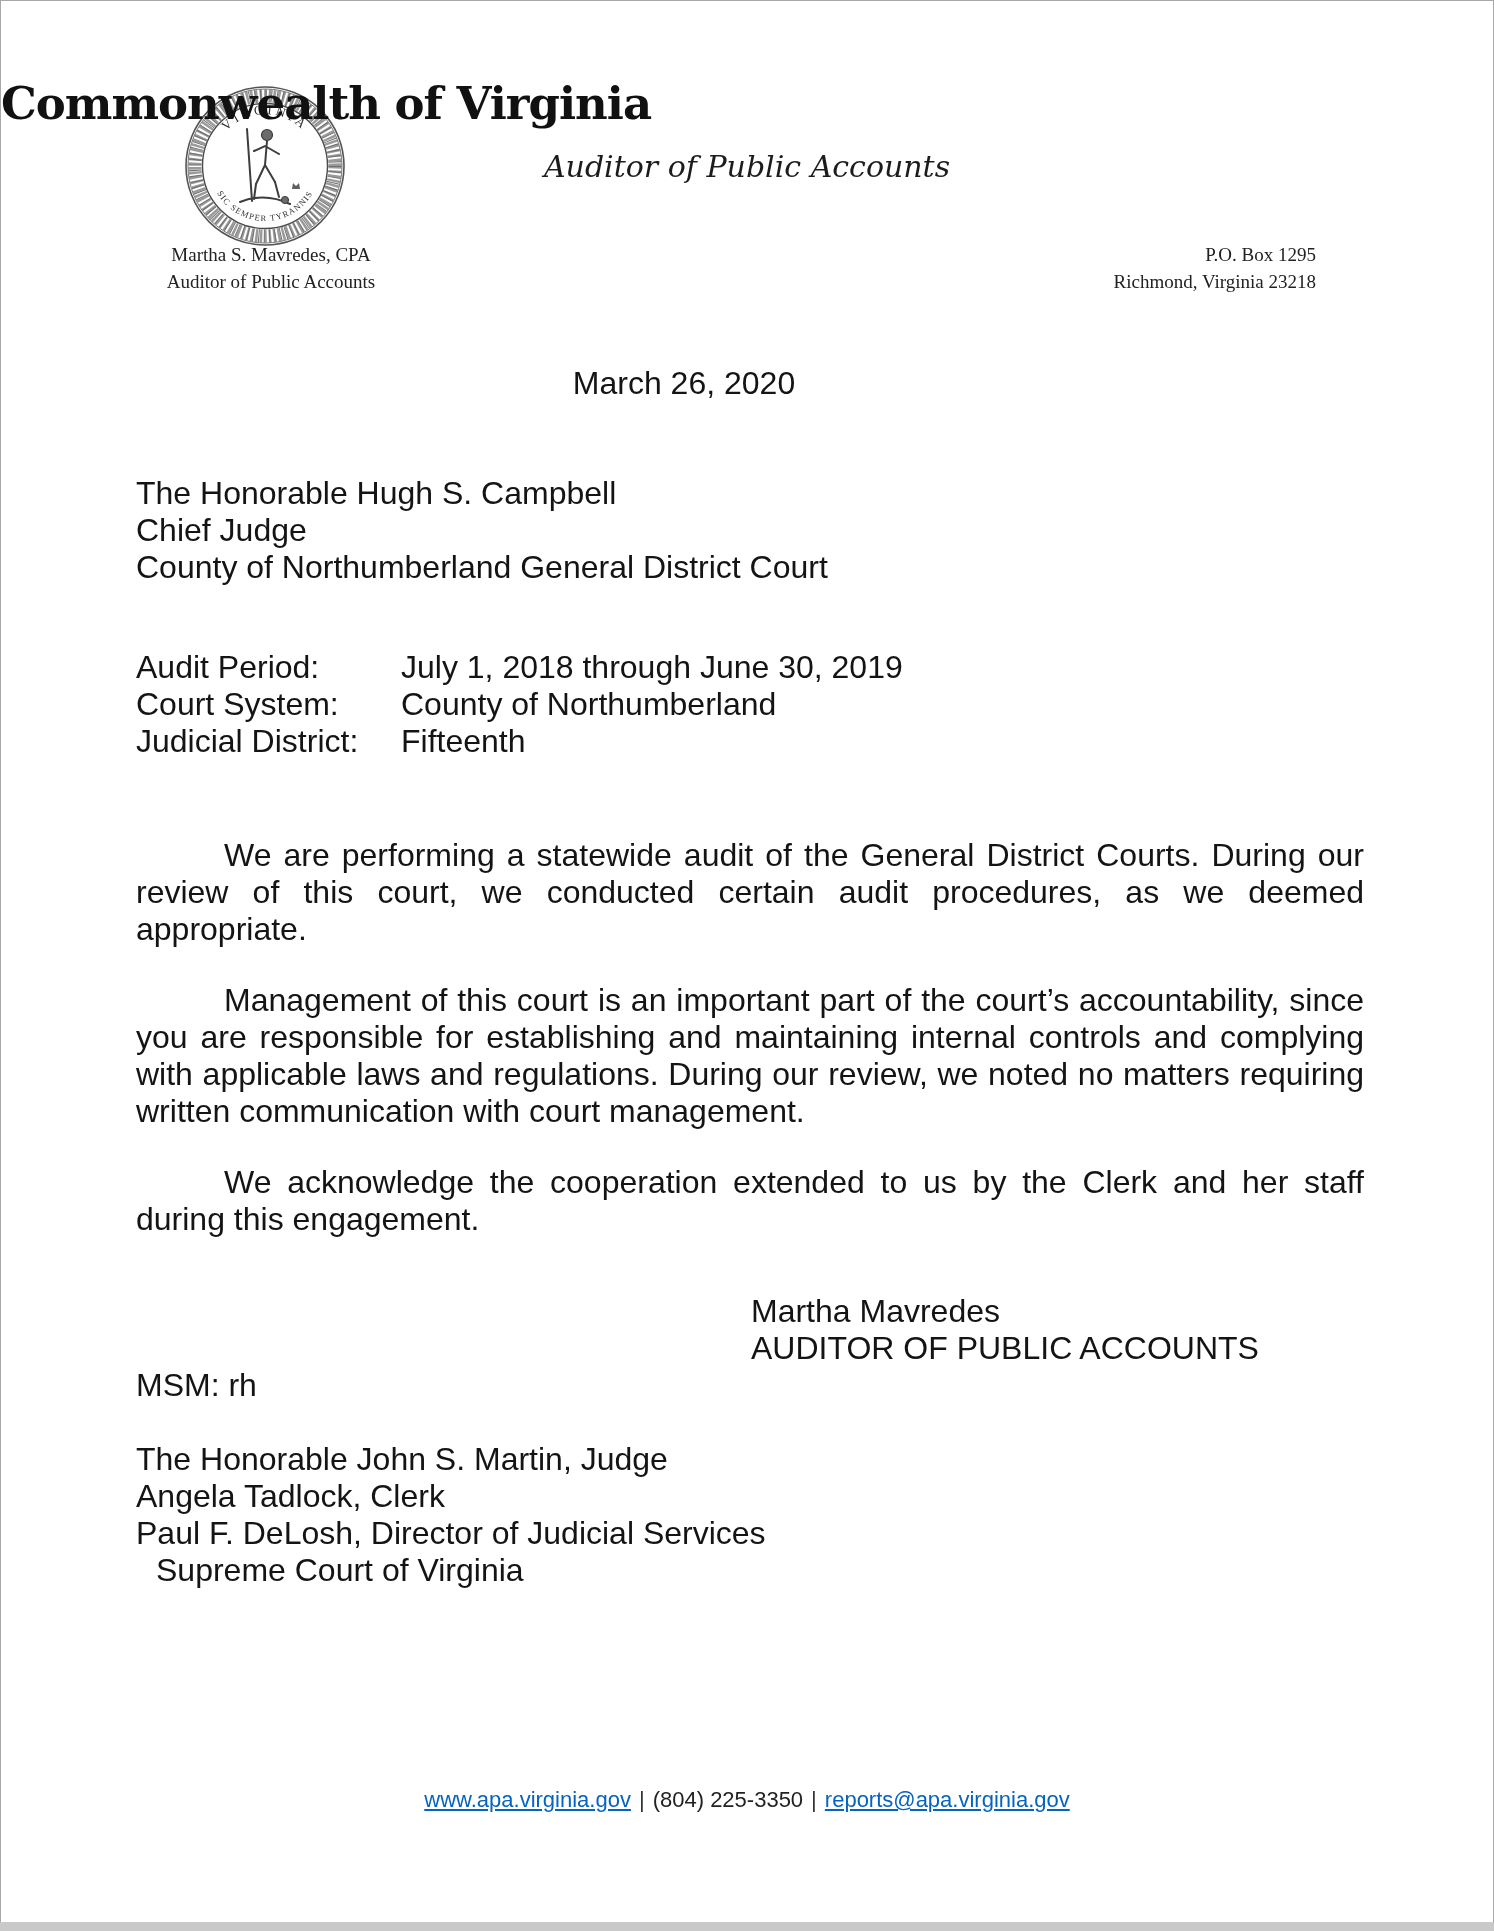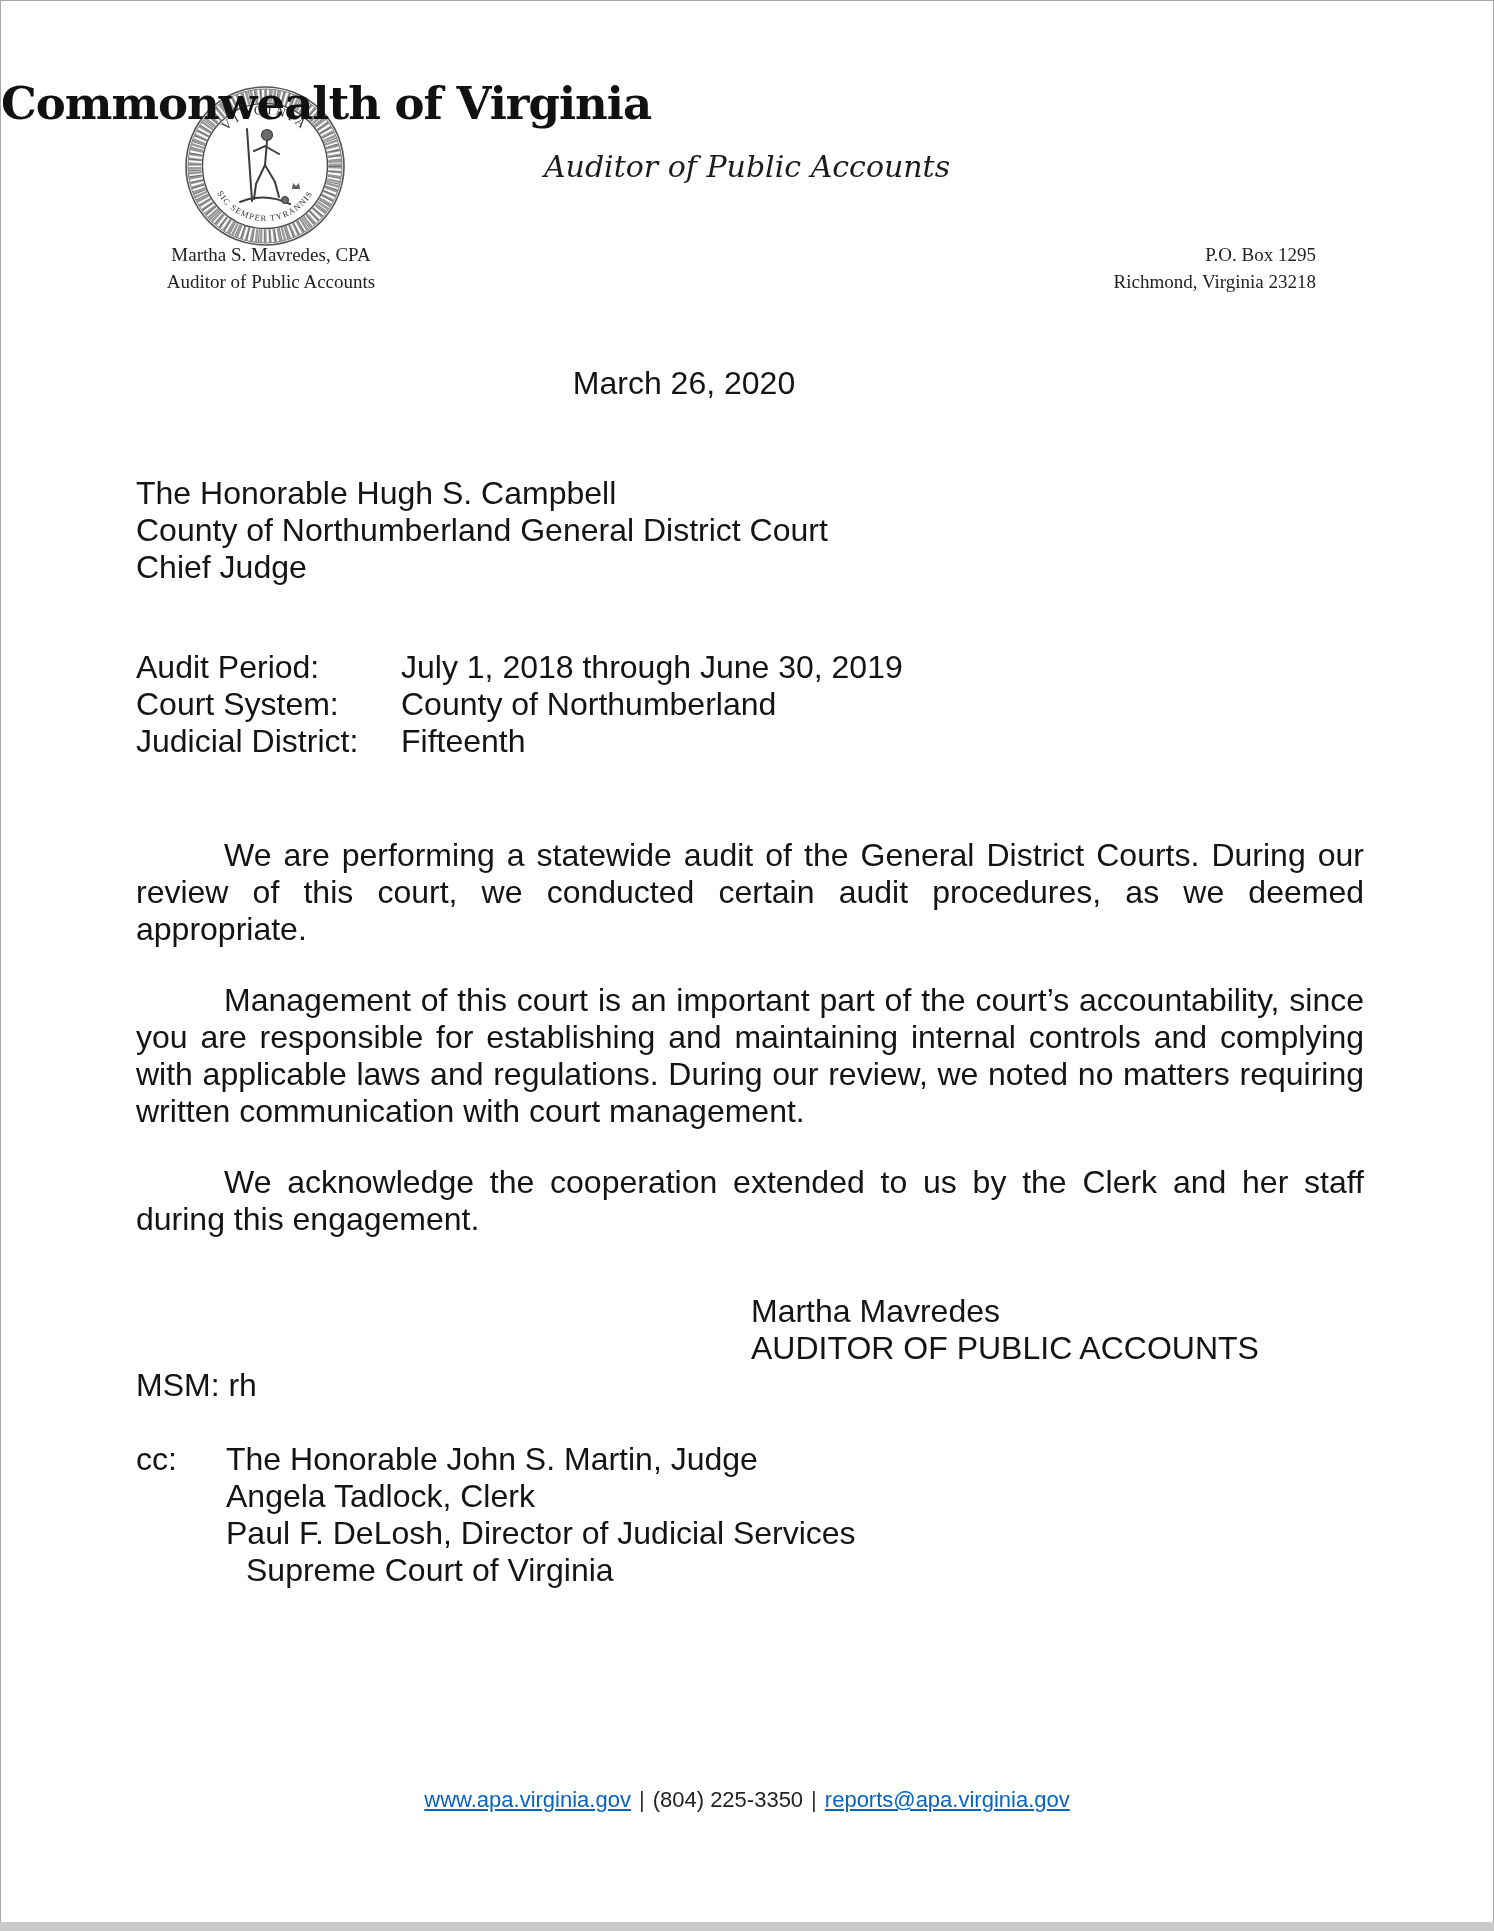--- a/index.html
+++ b/index.html
@@ -117,22 +117,22 @@
 
   <div class="lh-right lh-small">
     <div>P.O. Box 1295</div>
     <div>Richmond, Virginia 23218</div>
   </div>
 
   <div class="date-line body-font">March 26, 2020</div>
 
   <div class="recipient body-font">
     <div>The Honorable Hugh S. Campbell</div>
+    <div>Chief Judge</div>
     <div>County of Northumberland General District Court</div>
-    <div>Chief Judge</div>
   </div>
 
   <div class="audit-details body-font">
     <div class="audit-row">
       <span class="lbl">Audit Period:</span><span>July 1, 2018 through June 30, 2019</span>
     </div>
     <div class="audit-row">
       <span class="lbl">Court System:</span><span>County of Northumberland</span>
     </div>
     <div class="audit-row">
@@ -147,21 +147,20 @@
   </div>
 
   <div class="signature body-font">
     <div>Martha Mavredes</div>
     <div>AUDITOR OF PUBLIC ACCOUNTS</div>
   </div>
 
   <div class="typist body-font">MSM: rh</div>
 
   <div class="cc-block body-font">
-    <div class="cc-label">cc:</div>
     <div class="cc-items">
       <div>The Honorable John S. Martin, Judge</div>
       <div>Angela Tadlock, Clerk</div>
       <div>Paul F. DeLosh, Director of Judicial Services</div>
       <div class="cc-indent">Supreme Court of Virginia</div>
     </div>
   </div>
 
   <div class="footer">
     <a>www.apa.virginia.gov</a><span class="sep">|</span><span>(804) 225-3350</span><span class="sep">|</span><a>reports@apa.virginia.gov</a>

